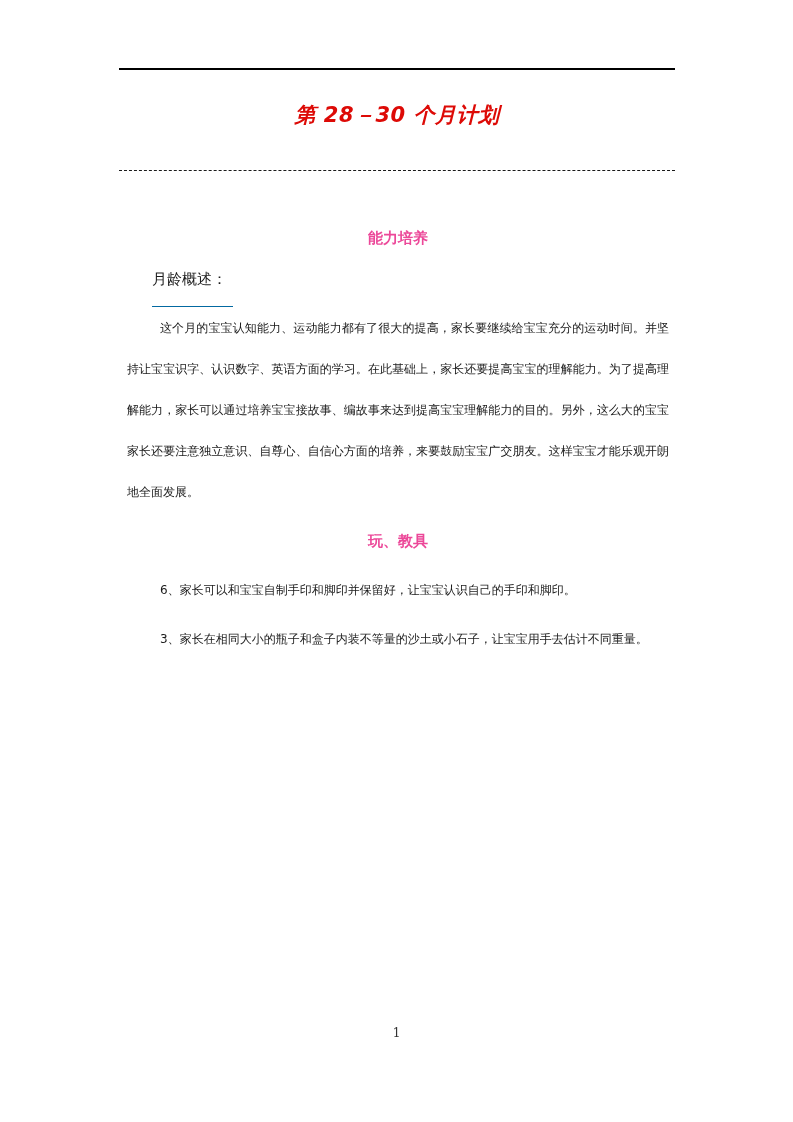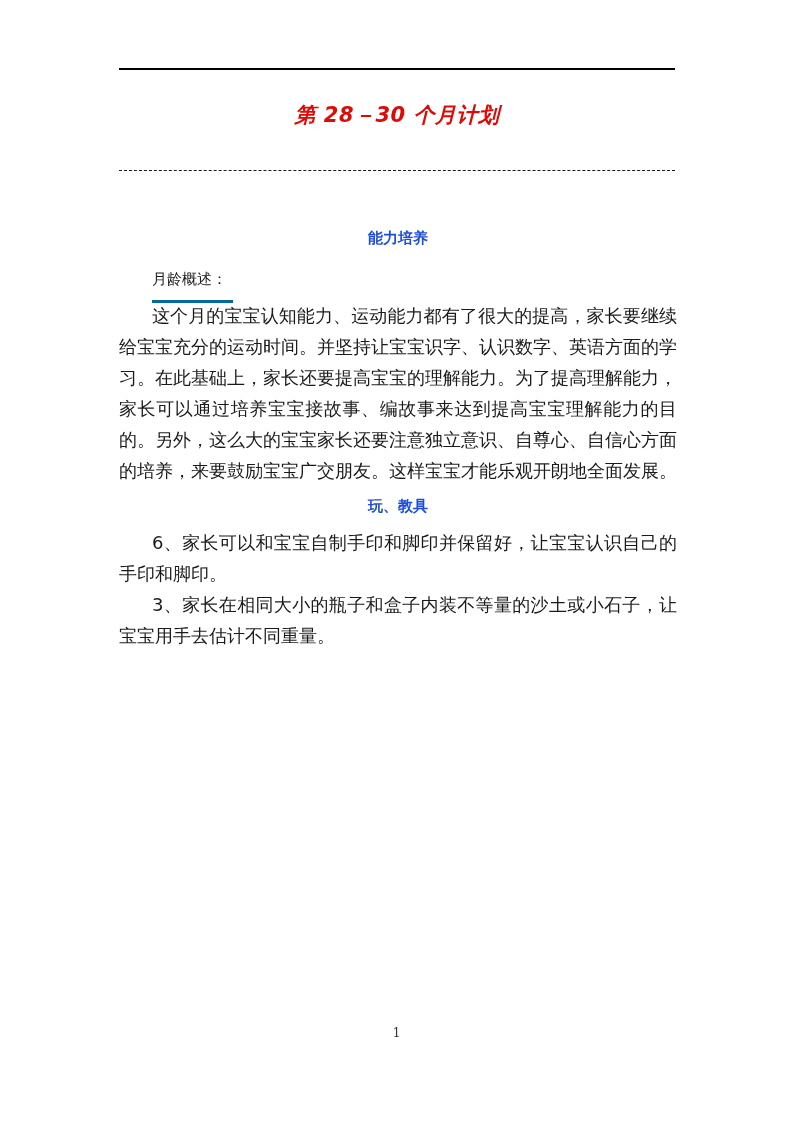--- a/index.html
+++ b/index.html
@@ -61,38 +61,38 @@
     top: 218px;
     width: 558px;
   }
 
   .section-heading {
     text-align: center;
     font-size: 15px;
     font-weight: bold;
     line-height: 41px;
     margin: 0;
-    color: #1d4ed8;
+    color: #ec4899;
   }
 
   .sub-label-row {
     line-height: 41px;
     font-size: 15px;
     padding-left: 33px;
   }
   .sub-label {
-    border-bottom: 3px solid #0369a1;
-    padding-bottom: 12px;
+    border-bottom: 1px solid #0369a1;
+    padding-bottom: 18px;
     padding-right: 6px;
   }
 
   p.para {
-    margin: 0;
-    font-size: 18px;
-    line-height: 31px;
+    margin: 8px;
+    font-size: 12px;
+    line-height: 41px;
     text-align: justify;
     text-justify: inter-ideograph;
     text-indent: 33px;
     word-break: break-all;
   }
 
   
   .page-number {
     position: absolute;
     left: 0;

